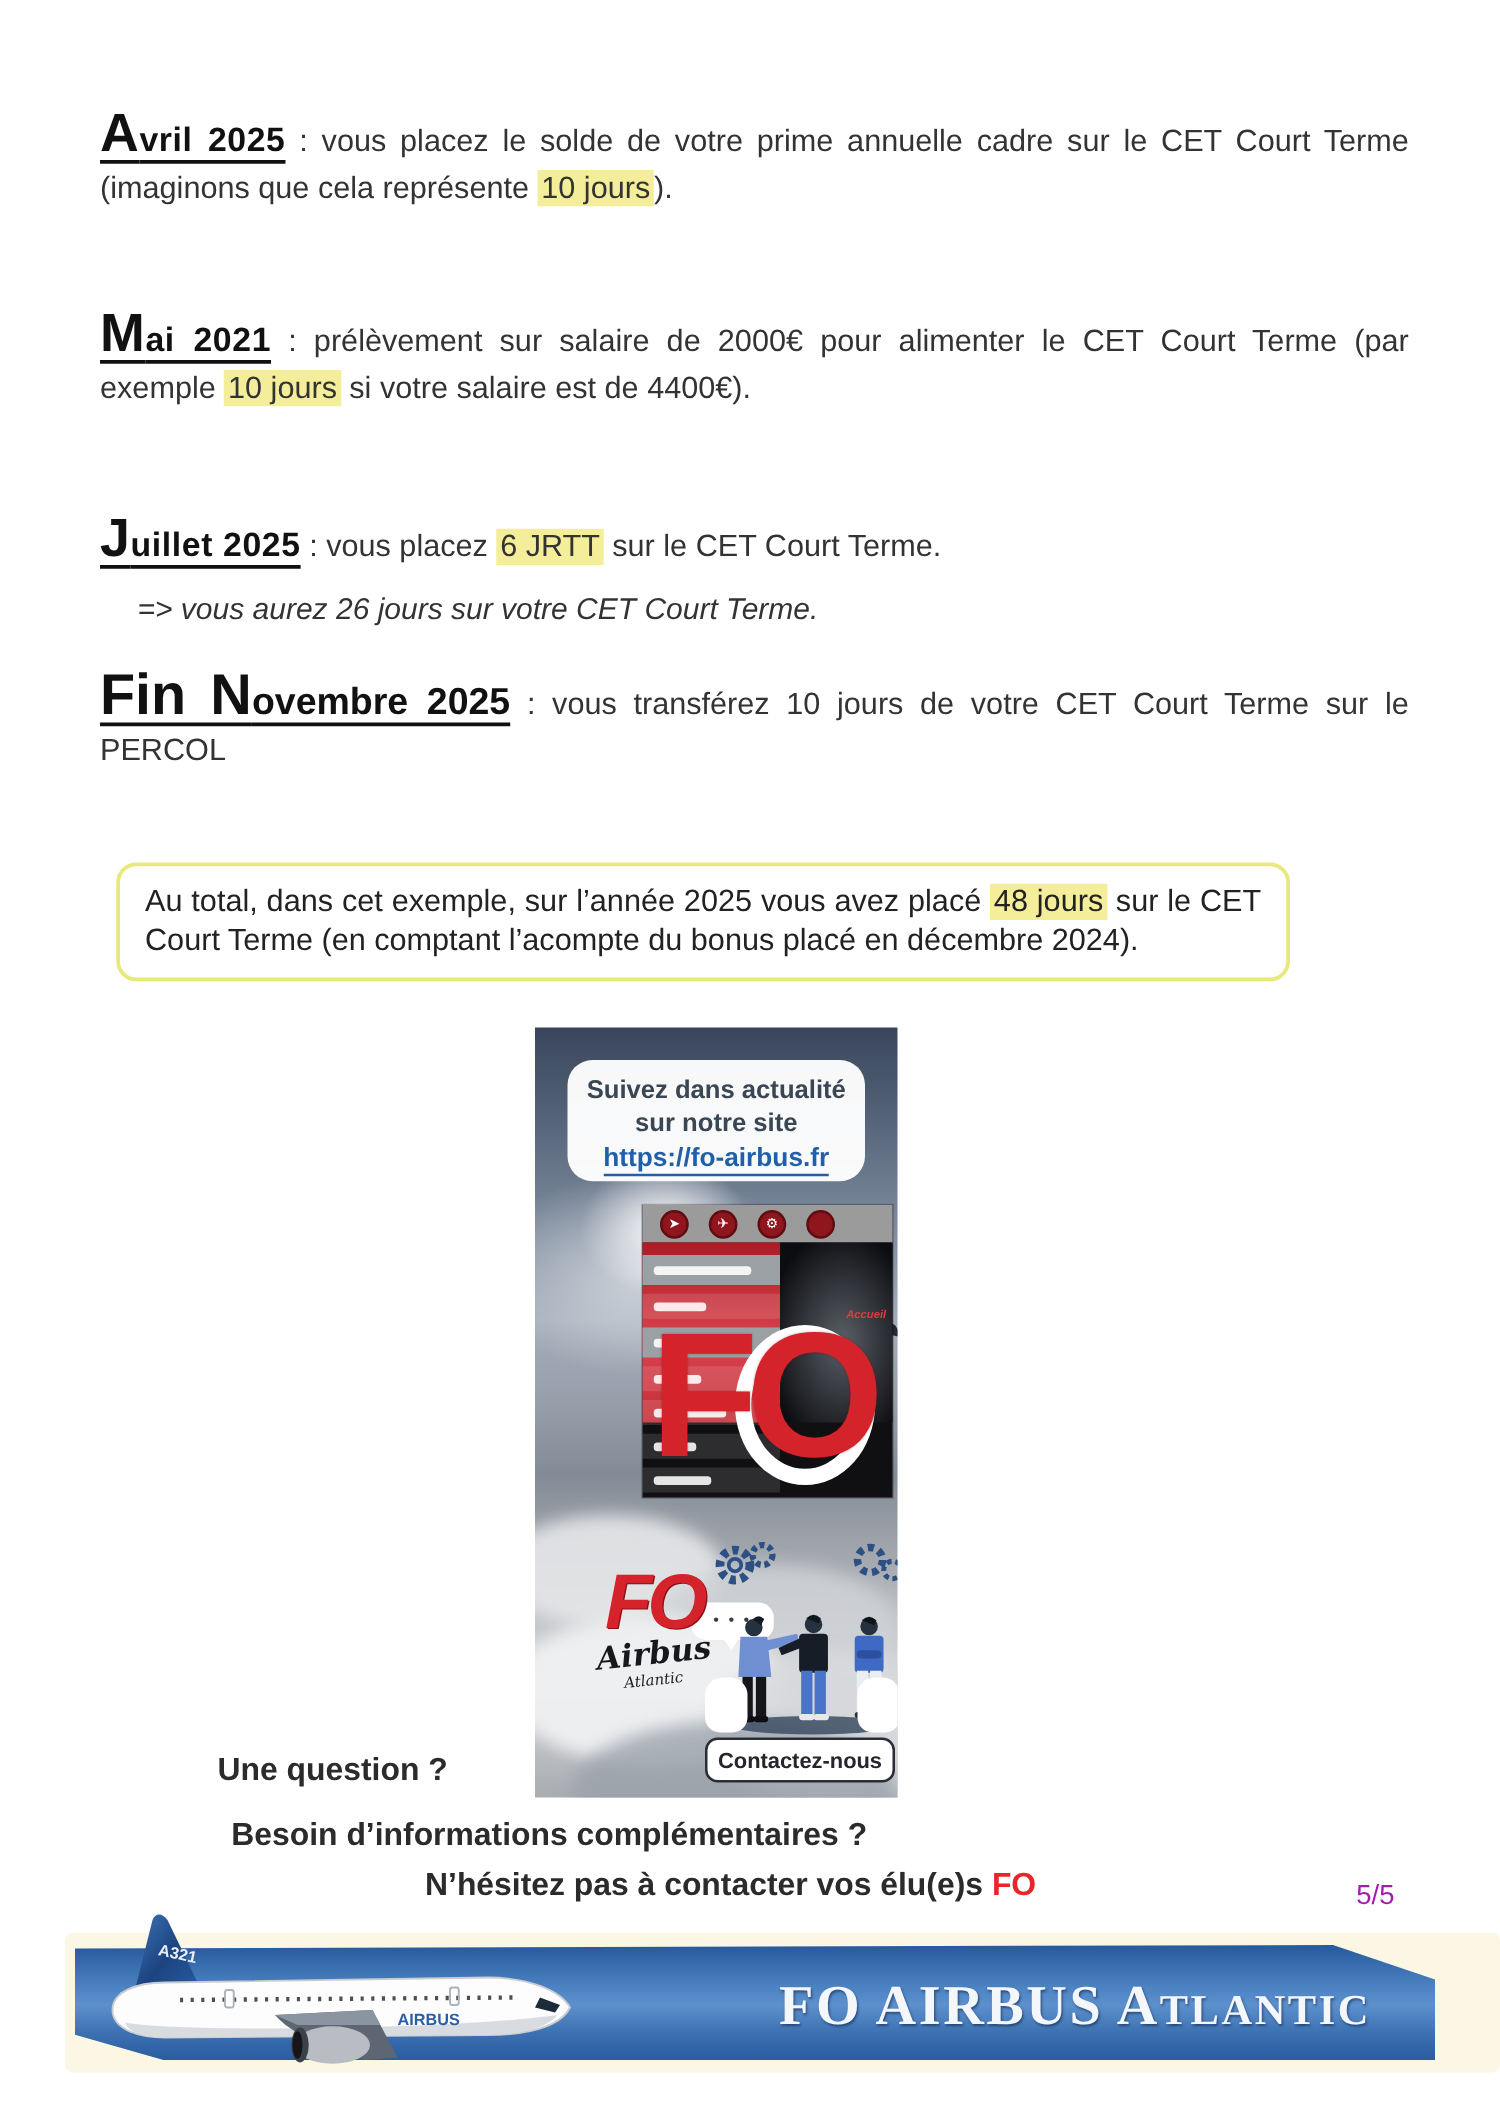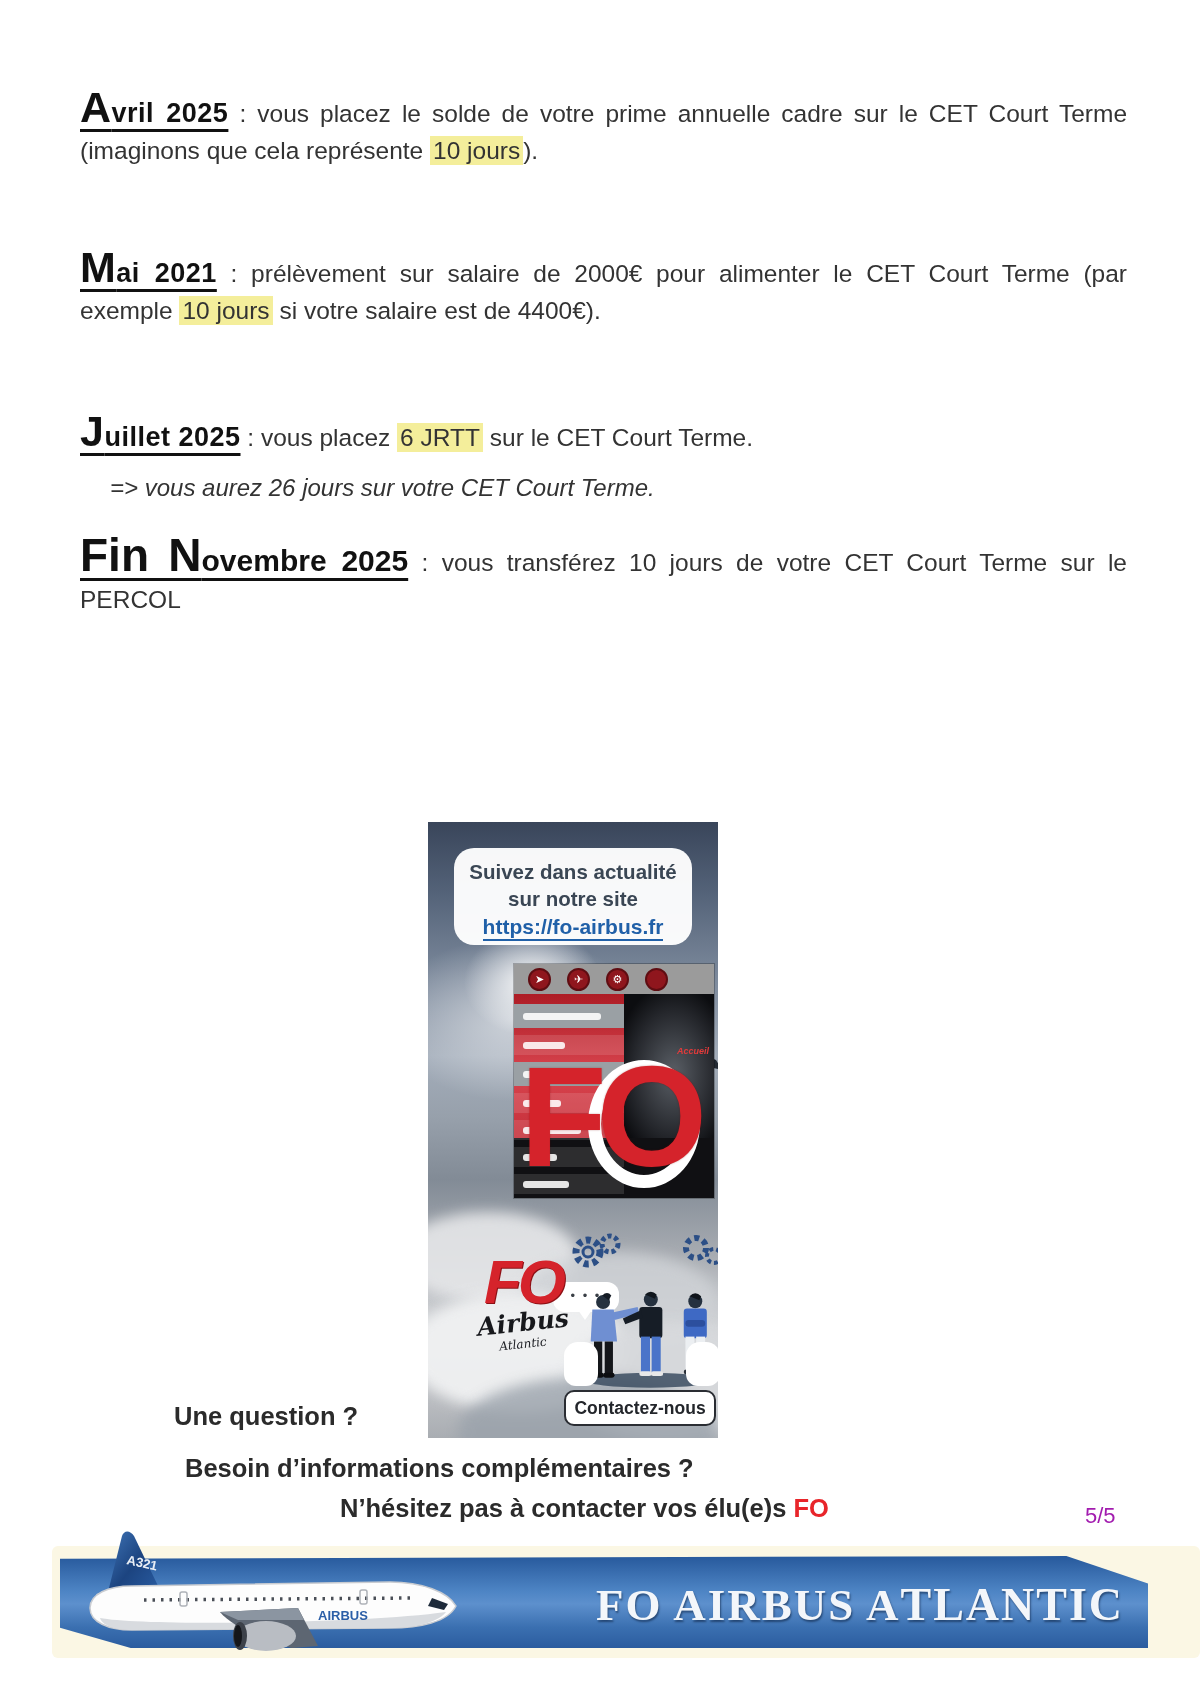--- a/index.html
+++ b/index.html
@@ -90,21 +90,21 @@
   
   .footer-glow { position:absolute; left:52px; top:1546px; width:1148px; height:112px; background:#fbf7e4; border-radius:6px; }
   .banner {
     position:absolute; left:60px; top:1556px; width:1088px; height:92px;
     background:linear-gradient(180deg,#27599c 0%, #4d84c4 38%, #5d90cd 52%, #3a6fb0 78%, #2b5c9f 100%);
     clip-path:polygon(0 3%, 92.5% 0, 100% 30%, 100% 100%, 6.5% 100%, 0 78%);
   }
   .banner-text { position:absolute; left:520px; top:22px; width:560px; text-align:center; white-space:nowrap;
     font-family:"Liberation Serif", serif; font-weight:bold; color:#f3f6fa; text-shadow:1px 2px 2px rgba(10,30,60,.55); }
   .banner-main { font-size:45px; letter-spacing:2px; }
-  .banner-small { font-size:46px; letter-spacing:2px; }
+  .banner-small { font-size:34px; letter-spacing:2px; }
   .plane { position:absolute; left:60px; top:1528px; width:405px; height:132px; }
 </style>
 </head>
 <body>
 
 <div class="page">
 
   <div class="sec" style="top:86px;">
     <span class="sec-heading"><span class="h-init">A</span><span class="h-rest">vril 2025</span></span><span> : </span><span>vous placez le solde de votre prime annuelle cadre sur le CET Court Terme (imaginons que cela représente </span><span class="hl">10 jours</span><span>).</span>
   </div>
@@ -115,20 +115,23 @@
 
   <div class="sec" style="top:410px;">
     <span class="sec-heading"><span class="h-init">J</span><span class="h-rest">uillet 2025</span></span><span> : </span><span>vous placez </span><span class="hl">6 JRTT</span><span> sur le CET Court Terme.</span>
   </div>
   <div class="note" style="top:471px;">=&gt; vous aurez 26 jours sur votre CET Court Terme.</div>
 
   <div class="sec" style="top:532px;">
     <span class="sec-heading"><span class="h-init-xl">Fin N</span><span class="h-rest-xl">ovembre 2025</span></span><span> : </span><span>vous transférez 10 jours de votre CET Court Terme sur le PERCOL</span>
   </div>
 
+  <div class="summary-box">
+    <span>Au total, dans cet exemple, sur l’année 2025 vous avez placé </span><span class="hl">48 jours</span><span> sur le CET Court Terme (en comptant l’acompte du bonus placé en décembre 2024).</span>
+  </div>
 
   <div class="promo">
     <div class="cloud c1"></div>
     <div class="cloud c2"></div>
     <div class="cloud c3"></div>
     <div class="cloud c4"></div>
     <div class="cloud c5"></div>
 
     <svg class="bird" viewBox="0 0 60 26">
       <path d="M2,16 C14,2 34,2 52,10 L58,20 L40,16 C28,22 12,22 2,16 Z" fill="#232a33"></path>

